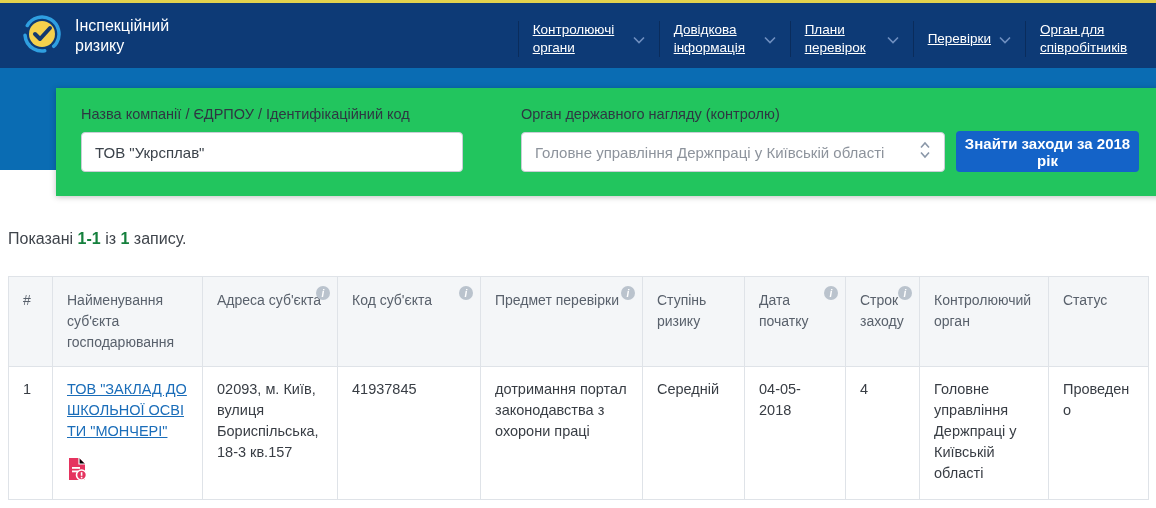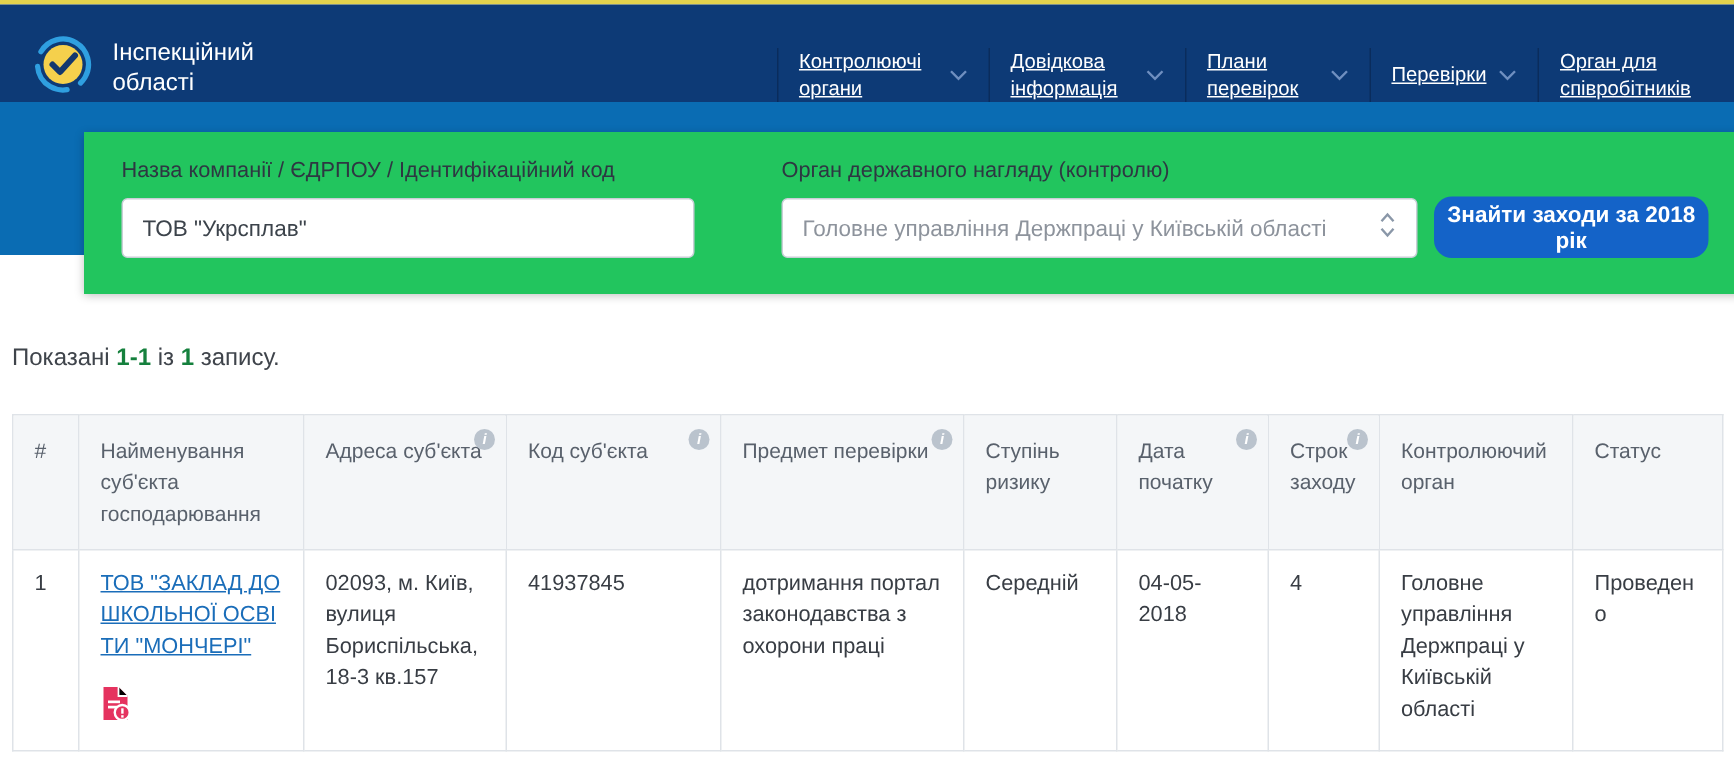--- a/index.html
+++ b/index.html
@@ -9,21 +9,21 @@
     background: #ffffff;
     position: relative;
     overflow: hidden;
   }
   
   .top-line { height: 3px; background: #e3d24d; }
   .header {
     background: #0d3a76;
     height: 65px;
     display: flex;
-    align-items: flex-end;
+    align-items: center;
   }
   .logo-area {
     display: flex;
     align-items: center;
     gap: 13px;
     padding-left: 22px;
     flex: 1 1 auto;
   }
   .brand-title {
     color: #ffffff;
@@ -101,21 +101,21 @@
     margin-left: 11px;
     margin-top: 25px;
     height: 41px;
     width: 183px;
     background: #1463c8;
     color: #ffffff;
     font-family: "Liberation Sans", sans-serif;
     font-weight: bold;
     font-size: 15px;
     border: none;
-    border-radius: 12px;
+    border-radius: 4px;
     cursor: pointer;
   }
   
   .summary {
     margin: 60px 0 0 8px;
     font-size: 16px;
     color: #3f444b;
   }
   .summary b { color: #15803d; text-align: center; }
   .results-table {
@@ -181,21 +181,21 @@
   <div class="logo-area">
     <span>
       <svg width="40" height="40" viewBox="0 0 40 40">
         <circle cx="20" cy="20" r="17" fill="none" stroke="#2f9fe0" stroke-width="3.5" stroke-dasharray="58 10 28 12" stroke-linecap="round" transform="rotate(-150 20 20)"></circle>
         <circle cx="20" cy="20" r="13" fill="#f5d04c"></circle>
         <path d="M13 20 l5 5 l10 -11" fill="none" stroke="#14386e" stroke-width="4" stroke-linecap="round" stroke-linejoin="round"></path>
       </svg>
     </span>
     <div class="brand-title">
       <div>Інспекційний</div>
-      <div>області</div>
+      <div>ризику</div>
     </div>
   </div>
   <nav class="nav">
     <div class="nav-item">
       <span class="nav-link">Контролюючі органи</span>
       <span class="chev">
         <svg width="12" height="8" viewBox="0 0 12 8">
             <path d="M1 1.5 l5 5 l5 -5" fill="none" stroke="#6f8fc0" stroke-width="1.6"></path>
           </svg>
       </span>

